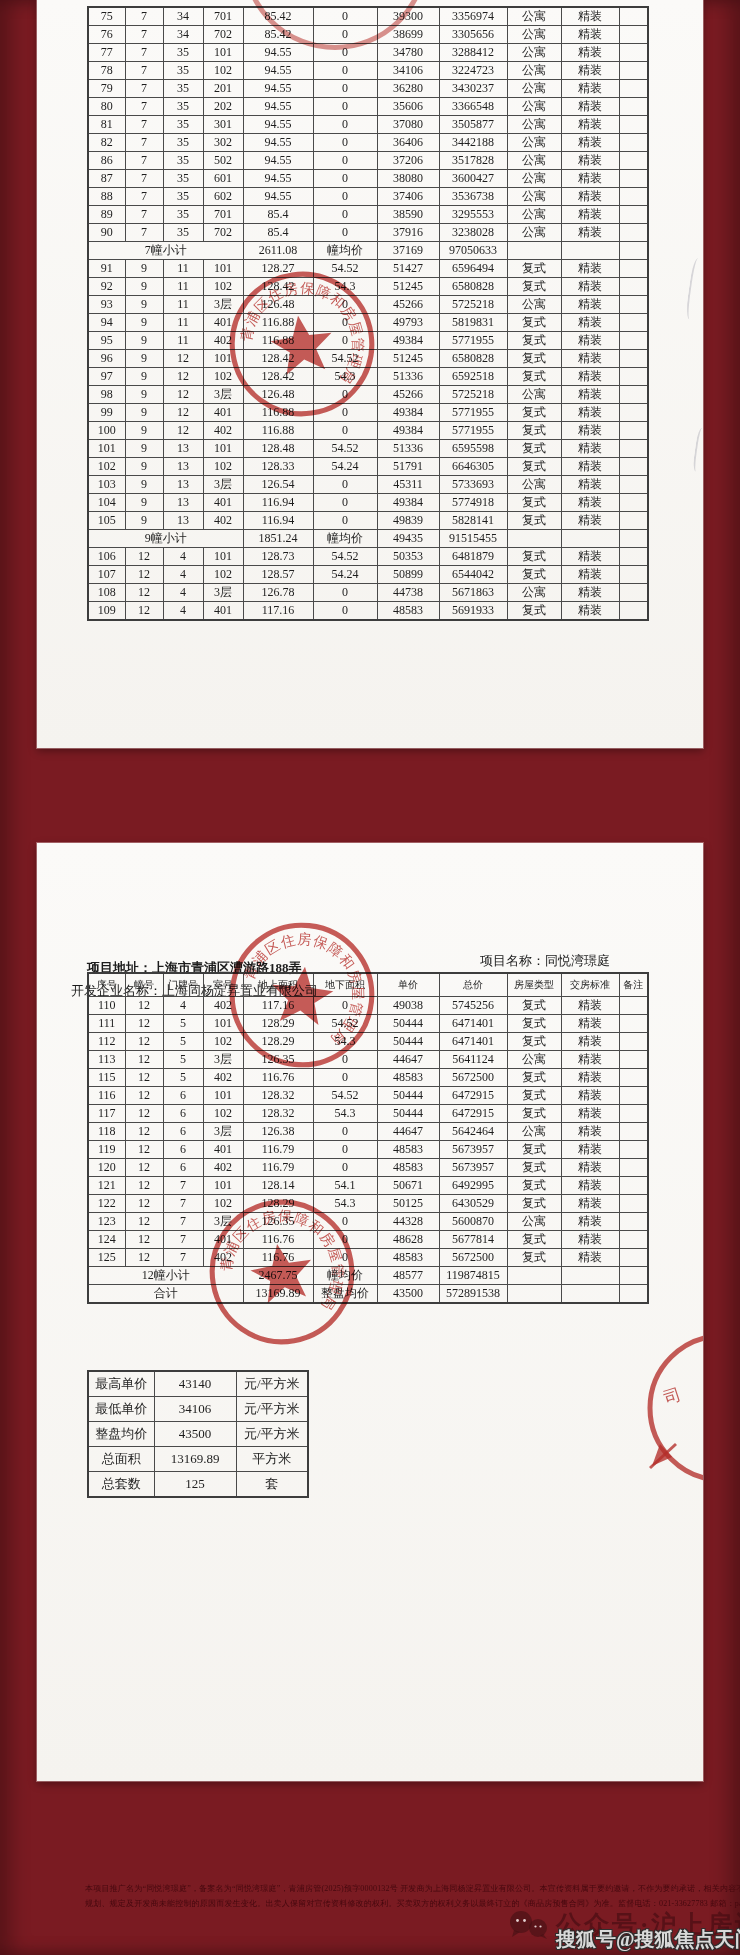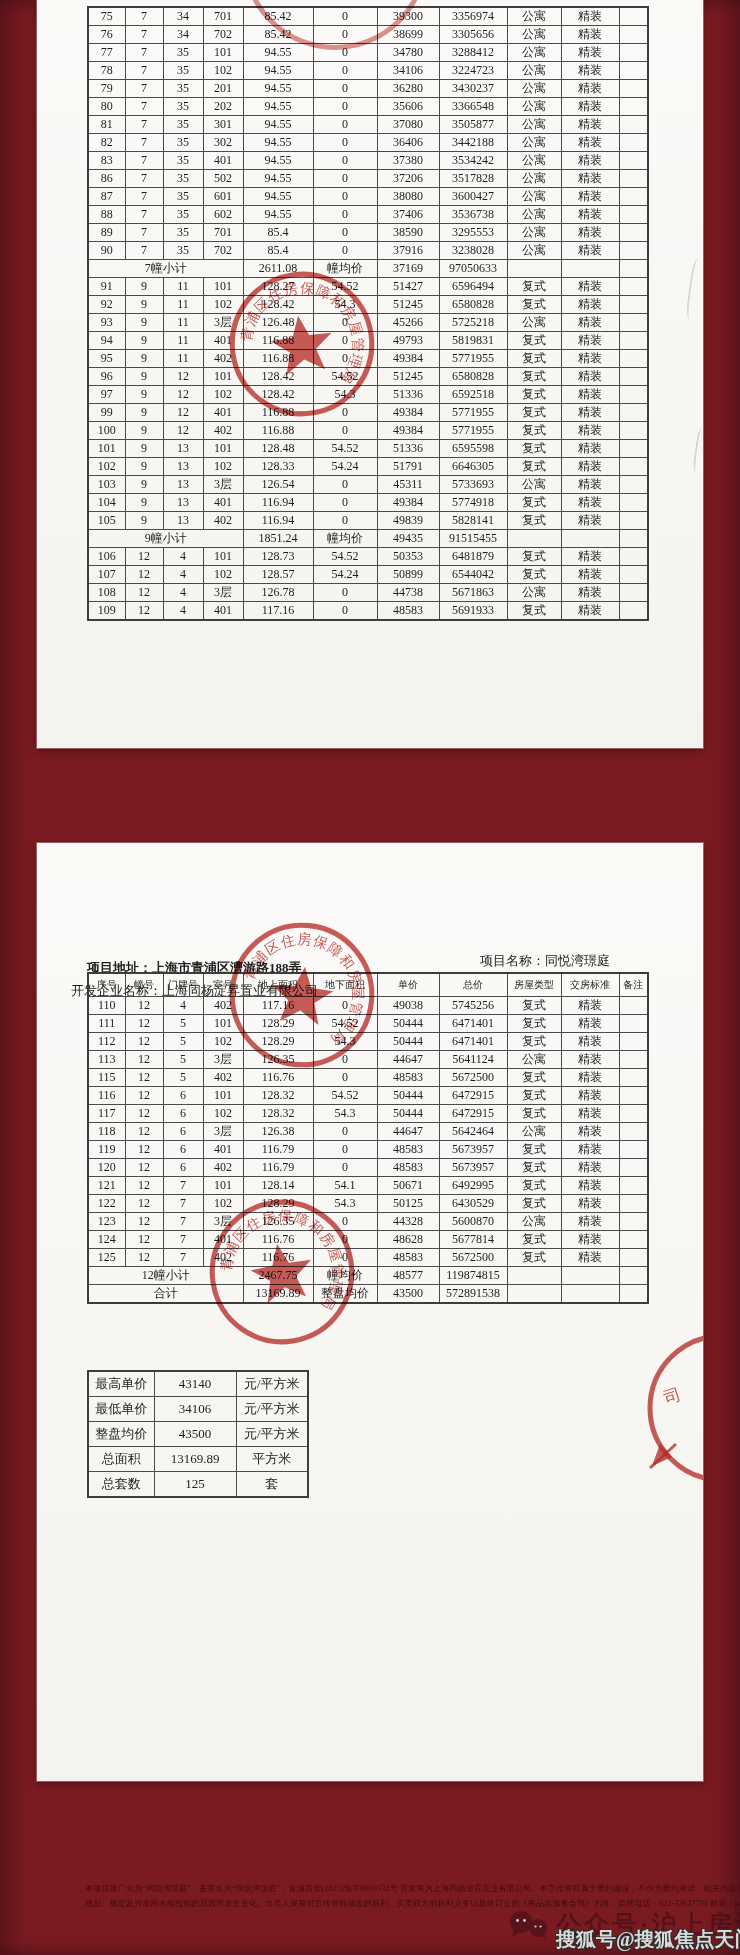--- a/index.html
+++ b/index.html
@@ -178,33 +178,20 @@
             <td>302</td>
             <td>94.55</td>
             <td>0</td>
             <td>36406</td>
             <td>3442188</td>
             <td>公寓</td>
             <td>精装</td>
             <td></td>
           </tr>
           <tr>
-            <td>83</td>
-            <td>7</td>
-            <td>35</td>
-            <td>401</td>
-            <td>94.55</td>
-            <td>0</td>
-            <td>37380</td>
-            <td>3534242</td>
-            <td>公寓</td>
-            <td>精装</td>
-            <td></td>
-          </tr>
-          <tr>
             <td>86</td>
             <td>7</td>
             <td>35</td>
             <td>502</td>
             <td>94.55</td>
             <td>0</td>
             <td>37206</td>
             <td>3517828</td>
             <td>公寓</td>
             <td>精装</td>
@@ -353,20 +340,33 @@
           <tr>
             <td>97</td>
             <td>9</td>
             <td>12</td>
             <td>102</td>
             <td>128.42</td>
             <td>54.3</td>
             <td>51336</td>
             <td>6592518</td>
             <td>复式</td>
+            <td>精装</td>
+            <td></td>
+          </tr>
+          <tr>
+            <td>98</td>
+            <td>9</td>
+            <td>12</td>
+            <td>3层</td>
+            <td>126.48</td>
+            <td>0</td>
+            <td>45266</td>
+            <td>5725218</td>
+            <td>公寓</td>
             <td>精装</td>
             <td></td>
           </tr>
           <tr>
             <td>99</td>
             <td>9</td>
             <td>12</td>
             <td>401</td>
             <td>116.88</td>
             <td>0</td>

